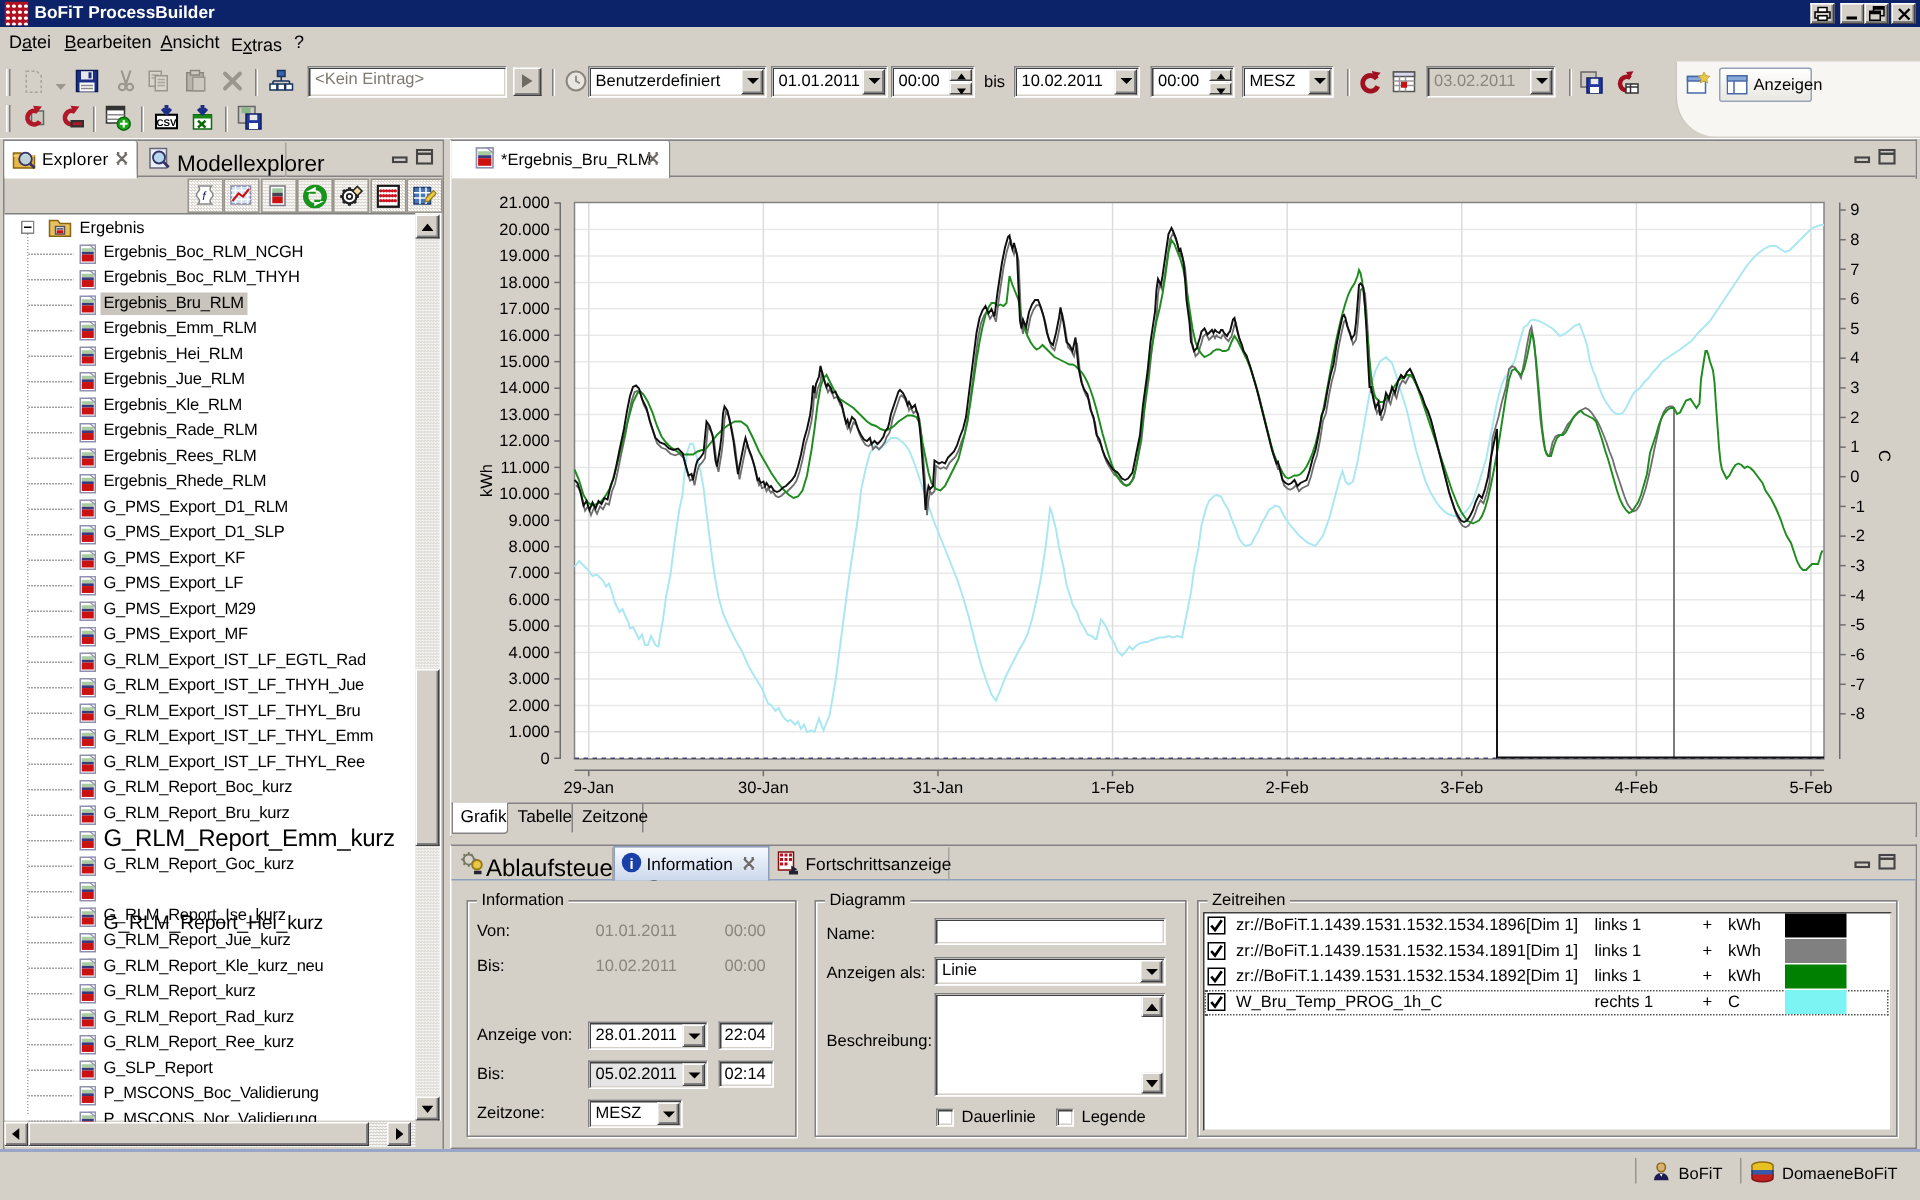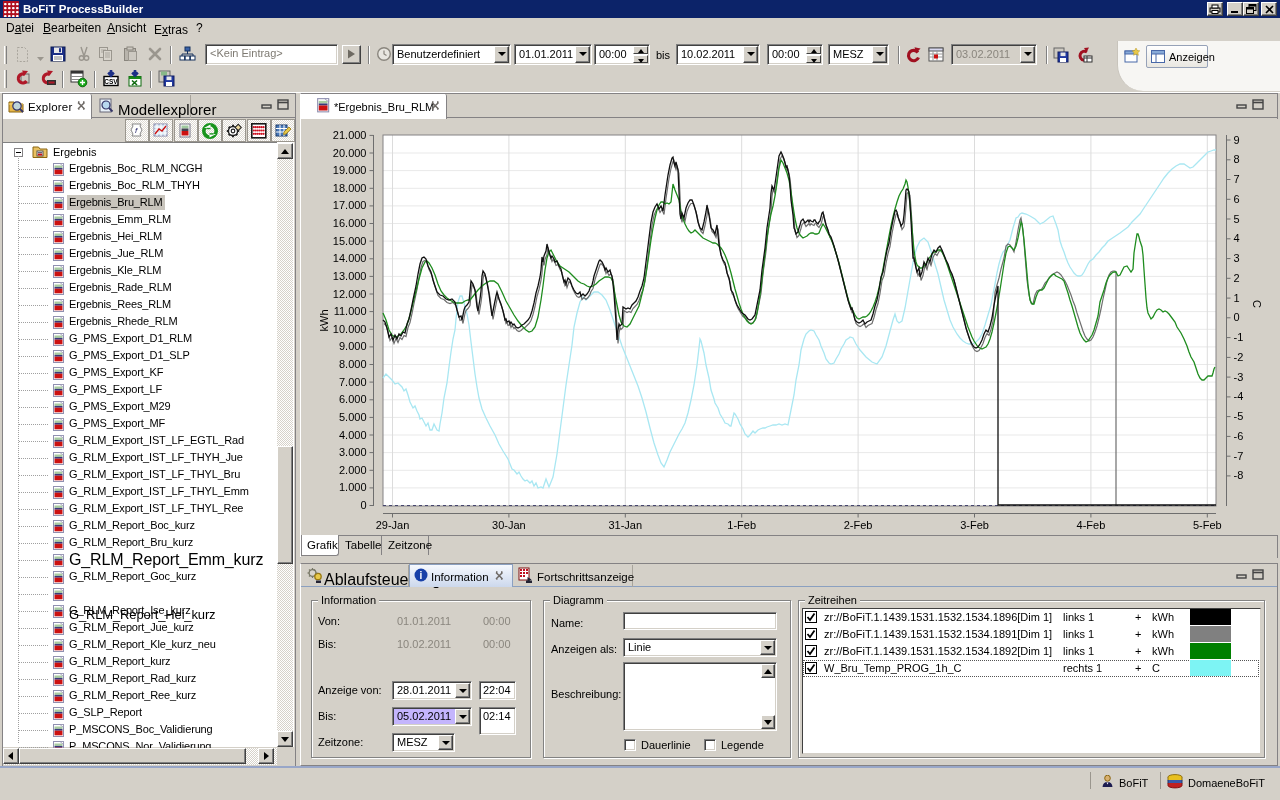--- a/index.html
+++ b/index.html
@@ -993,22 +993,22 @@
 <div class="abs" style="left:318px;top:615px">Von:</div>
 <div class="abs" style="left:397px;top:615px;color:#8a867e">01.01.2011</div>
 <div class="abs" style="left:483px;top:615px;color:#8a867e">00:00</div>
 <div class="abs" style="left:318px;top:638px">Bis:</div>
 <div class="abs" style="left:397px;top:638px;color:#8a867e">10.02.2011</div>
 <div class="abs" style="left:483px;top:638px;color:#8a867e">00:00</div>
 <div class="abs" style="left:318px;top:684px">Anzeige von:</div>
 <div class="abs field" style="left:392px;top:681px;width:80px;height:19px;background:#fff;color:#000;line-height:16px;padding-left:4px">28.01.2011<div class="ddbtn"></div></div>
 <div class="abs field" style="left:479px;top:681px;width:37px;height:19px;line-height:16px;padding-left:3px">22:04</div>
 <div class="abs" style="left:318px;top:710px">Bis:</div>
-<div class="abs field" style="left:392px;top:707px;width:80px;height:19px;background:#c4b5fd;color:#000;line-height:16px;padding-left:4px">05.02.2011<div class="ddbtn"></div></div>
-<div class="abs field" style="left:479px;top:707px;width:37px;height:28px;line-height:16px;padding-left:3px">02:14</div>
+<div class="abs field" style="left:392px;top:707px;width:80px;height:19px;background:#e5e5e5;color:#000;line-height:16px;padding-left:4px">05.02.2011<div class="ddbtn"></div></div>
+<div class="abs field" style="left:479px;top:707px;width:37px;height:18px;line-height:16px;padding-left:3px">02:14</div>
 <div class="abs" style="left:318px;top:736px">Zeitzone:</div>
 <div class="abs field" style="left:392px;top:733px;width:63px;height:19px;background:#fff;color:#000;line-height:16px;padding-left:4px">MESZ<div class="ddbtn"></div></div>
 <div class="abs etched" style="left:543px;top:600px;width:248px;height:158px">
     <span class="grouplabel">Diagramm</span>
   </div>
 <div class="abs" style="left:551px;top:617px">Name:</div>
 <div class="abs field" style="left:623px;top:612px;width:154px;height:18px"></div>
 <div class="abs" style="left:551px;top:643px">Anzeigen als:</div>
 <div class="abs field" style="left:623px;top:638px;width:154px;height:19px;background:#fff;color:#000;line-height:16px;padding-left:4px">Linie<div class="ddbtn"></div></div>
 <div class="abs" style="left:551px;top:688px">Beschreibung:</div>

